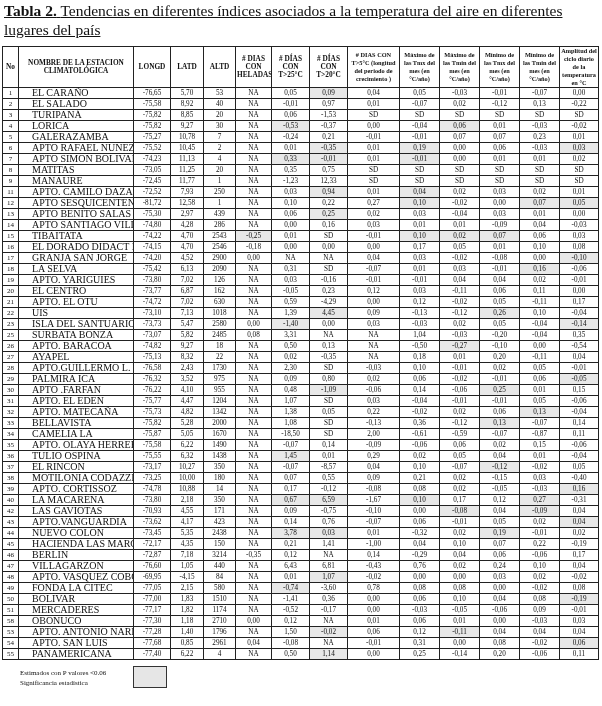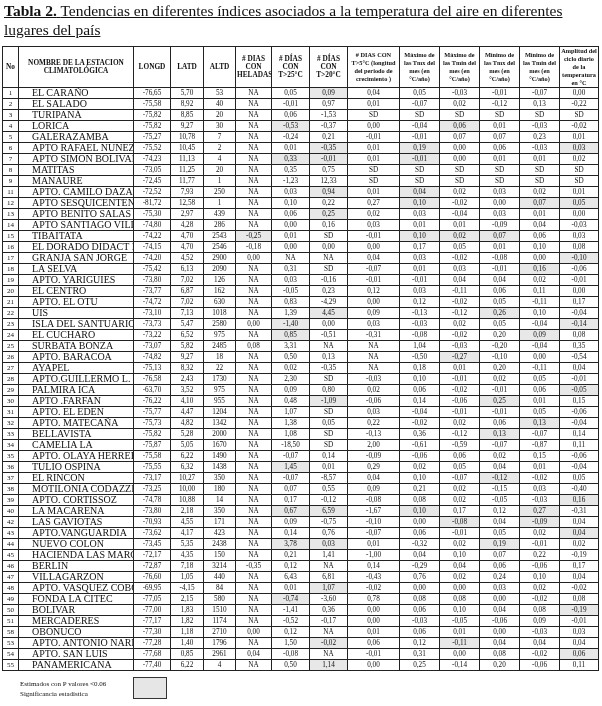--- a/index.html
+++ b/index.html
@@ -365,21 +365,21 @@
         <td class="">0,11</td>
         <td class="">0,00</td>
       </tr>
       <tr>
         <td class="no">21</td>
         <td class="name">APTO. EL OTU</td>
         <td class="">-74,72</td>
         <td class="">7,02</td>
         <td class="">630</td>
         <td class="">NA</td>
-        <td class="">0,83</td>
+        <td class="">0,59</td>
         <td class="">-4,29</td>
         <td class="">0,00</td>
         <td class="">0,12</td>
         <td class="">-0,02</td>
         <td class="">0,05</td>
         <td class="">-0,11</td>
         <td class="">0,17</td>
       </tr>
       <tr>
         <td class="no">22</td>
@@ -407,36 +407,20 @@
         <td class="shade">-1,40</td>
         <td class="">0,00</td>
         <td class="">0,03</td>
         <td class="">-0,03</td>
         <td class="">0,02</td>
         <td class="">0,05</td>
         <td class="">-0,04</td>
         <td class="shade">-0,14</td>
       </tr>
       <tr>
-        <td class="no">24</td>
-        <td class="name">EL CUCHARO</td>
-        <td class="">-73,22</td>
-        <td class="">6,52</td>
-        <td class="">975</td>
-        <td class="">NA</td>
-        <td class="shade">0,85</td>
-        <td class="">-0,51</td>
-        <td class="">-0,31</td>
-        <td class="">-0,08</td>
-        <td class="">-0,02</td>
-        <td class="">0,20</td>
-        <td class="shade">0,09</td>
-        <td class="">0,08</td>
-      </tr>
-      <tr>
         <td class="no">25</td>
         <td class="name">SURBATA BONZA</td>
         <td class="">-73,07</td>
         <td class="">5,82</td>
         <td class="">2485</td>
         <td class="">0,08</td>
         <td class="">3,31</td>
         <td class="">NA</td>
         <td class="">NA</td>
         <td class="">1,04</td>
@@ -489,21 +473,21 @@
         <td class="">-0,03</td>
         <td class="">0,10</td>
         <td class="">-0,01</td>
         <td class="">0,02</td>
         <td class="">0,05</td>
         <td class="">-0,01</td>
       </tr>
       <tr>
         <td class="no">29</td>
         <td class="name">PALMIRA ICA</td>
-        <td class="">-63,70</td>
+        <td class="">-76,32</td>
         <td class="">3,52</td>
         <td class="">975</td>
         <td class="">NA</td>
         <td class="">0,09</td>
         <td class="">0,80</td>
         <td class="">0,02</td>
         <td class="">0,06</td>
         <td class="">-0,02</td>
         <td class="">-0,01</td>
         <td class="">0,06</td>

